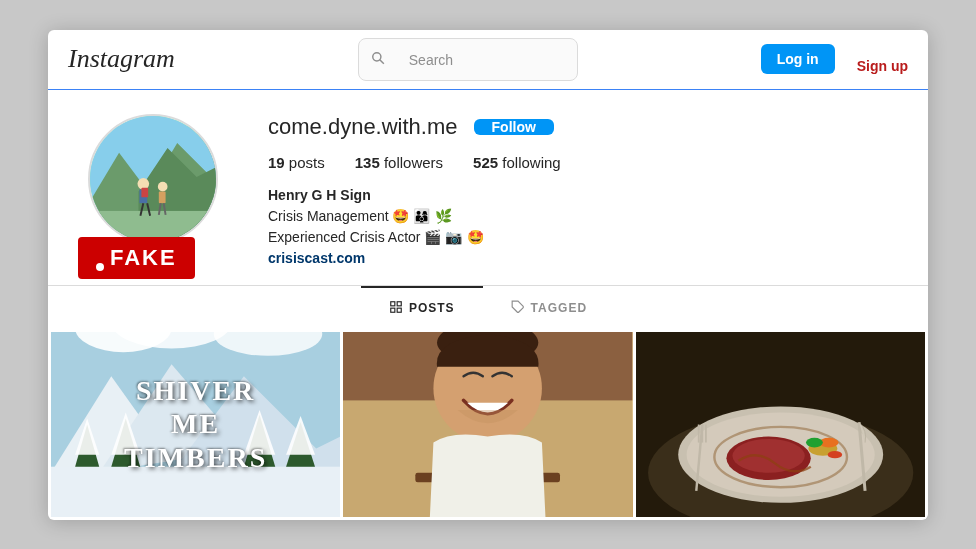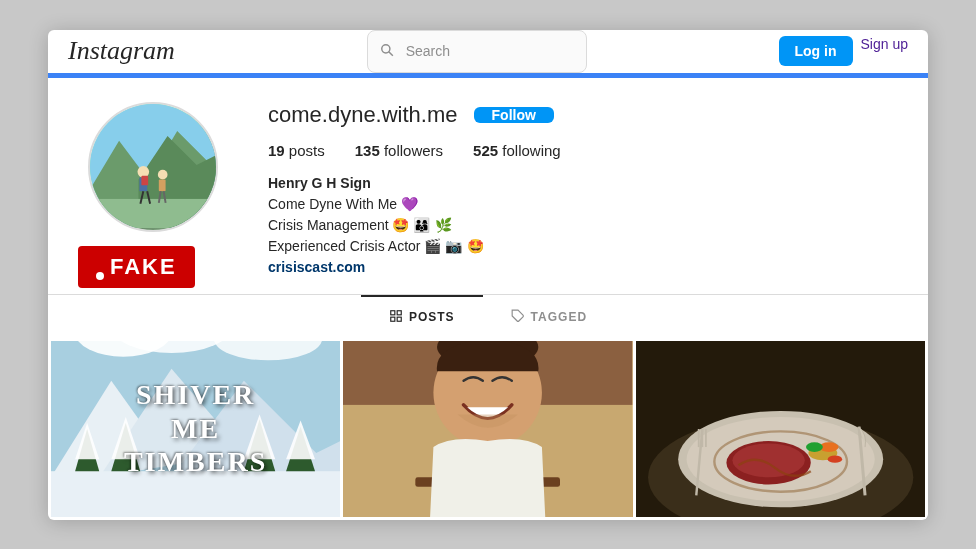--- a/index.html
+++ b/index.html
@@ -21,76 +21,76 @@
       box-shadow: 0 2px 20px rgba(0,0,0,0.2);
       overflow: hidden;
       display: flex;
       flex-direction: column;
     }
     
     .navbar {
       display: flex;
       align-items: center;
       padding: 0 20px;
-      height: 48px;
-      border-bottom: 5px solid #3b82f6;
+      height: 60px;
+      border-bottom: 1px solid #3b82f6;
       flex-shrink: 0;
       gap: 20px;
     }
     .logo {
       font-family: Georgia, 'Times New Roman', serif;
       font-style: italic;
       font-size: 26px;
       color: #262626;
       flex-shrink: 0;
     }
     .search-bar {
       display: flex;
-      align-items: center;
+      align-items: flex-end;
       background: #fafafa;
       border: 1px solid #dbdbdb;
       border-radius: 8px;
       padding: 12px 12px;
-      gap: 12px;
+      gap: 24px;
       width: 220px;
       margin: 0 auto;
     }
     .search-icon-svg {
       color: #8e8e8e;
       font-size: 13px;
     }
     .search-input-text {
       font-size: 14px;
       color: #8e8e8e;
       background: transparent;
       border: none;
       outline: none;
     }
     .nav-actions {
       display: flex;
-      gap: 8px;
-      align-items: flex-start;
+      gap: 22px;
+      align-items: flex-end;
       flex-shrink: 0;
     }
     .btn-login {
       background: #0095f6;
       color: #fff;
       border: none;
       border-radius: 6px;
       padding: 7px 16px;
       font-size: 14px;
       font-weight: 600;
       cursor: pointer;
     }
     .btn-signup {
       background: transparent;
-      color: #4c1d95;
+      color: #b91c1c;
       border: none;
       font-size: 14px;
-      font-weight: 400;
+      font-weight: 700;
       cursor: pointer;
     }
 
     
     .profile-section {
       display: flex;
       padding: 24px 40px 16px 40px;
       gap: 50px;
       flex-shrink: 0;
     }
@@ -344,21 +344,20 @@
         </div>
         <div class="stat-item">
           <strong>525</strong>
           <span> </span>
           <span>following</span>
         </div>
       </div>
 
       <div class="bio-section">
         <div class="bio-name">Henry G H Sign</div>
-        <div>Come Dyne With Me 💜</div>
         <div>Crisis Management 🤩 👨‍👩‍👦 🌿</div>
         <div>Experienced Crisis Actor 🎬 📷 🤩</div>
         <a class="bio-link">crisiscast.com</a>
       </div>
     </div>
   </div>
 
   <div class="tabs-row">
     <div class="tab active">
       <span class="tab-icon">

